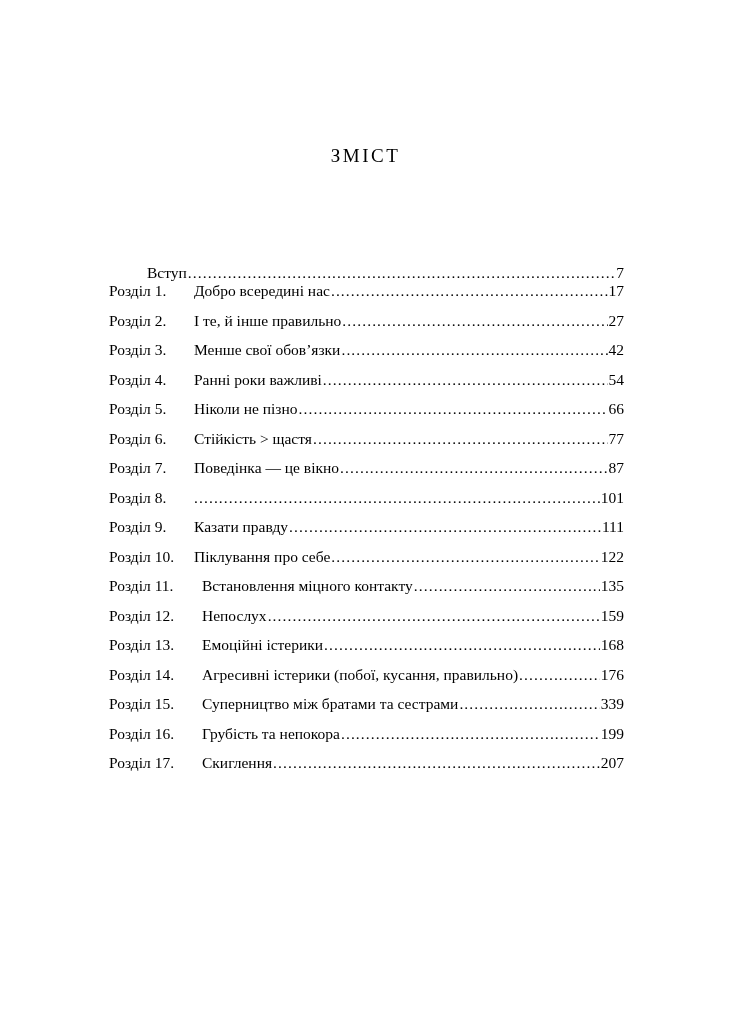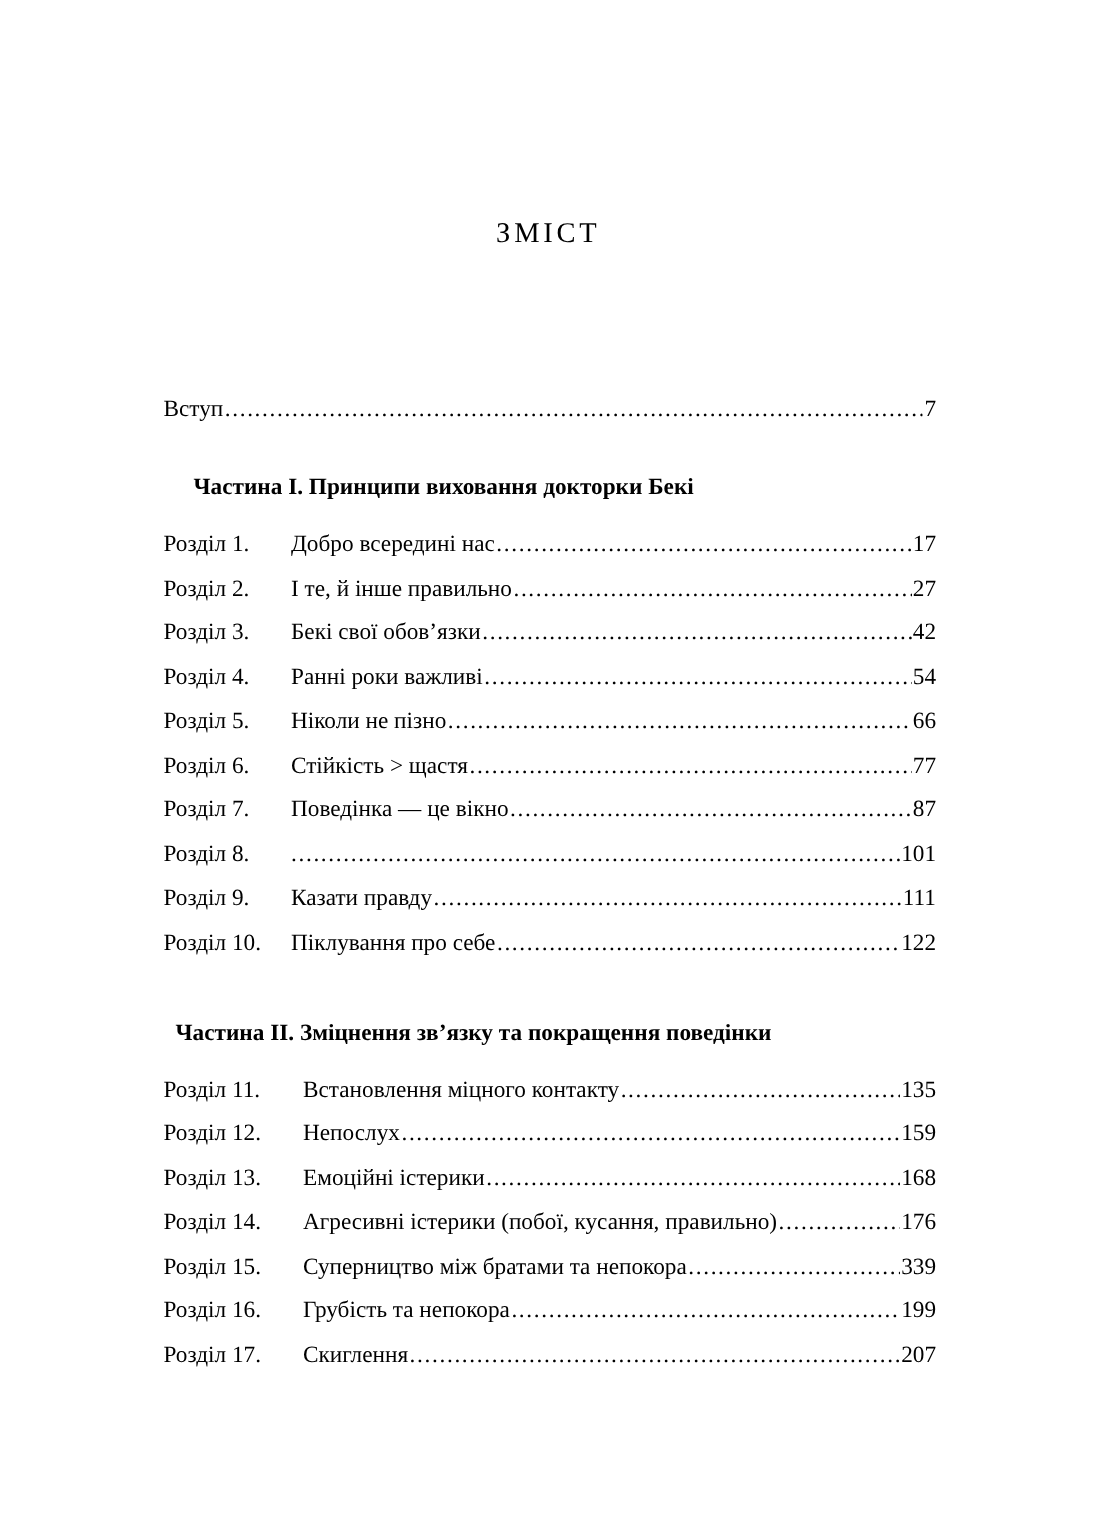--- a/index.html
+++ b/index.html
@@ -31,20 +31,21 @@
     margin: 0 auto;
     width: 515px;
     padding-left: 2px;
   }
   .intro-row {
     margin-top: 97px;
     font-size: 15.5px;
     display: flex;
     align-items: baseline;
     white-space: nowrap;
+    margin-left: 38px;
   }
   .intro-label {
     flex: 0 0 auto;
   }
   .part-heading {
     font-weight: bold;
     font-size: 15.5px;
     margin-top: 34px;
     margin-bottom: 20px;
     padding-left: 20px;
@@ -93,41 +94,40 @@
   <div class="toc-title">ЗМІСТ</div>
 
   <div class="content">
 
     <div class="intro-row">
       <span class="intro-label">Вступ</span>
       <span class="dots">.............................................................................................................</span>
       <span class="pg">7</span>
     </div>
 
-    <div class="part-heading">Частина I. Принципи виховання докторки Бекі</div>
 
     <div class="sect1">
 
       <div class="entry">
         <span class="num">Розділ 1.</span>
         <span class="title">Добро всередині нас</span>
         <span class="dots">...............................................................................................</span>
         <span class="pg">17</span>
       </div>
 
       <div class="entry">
         <span class="num">Розділ 2.</span>
         <span class="title">І те, й інше правильно</span>
         <span class="dots">...............................................................................................</span>
         <span class="pg">27</span>
       </div>
 
       <div class="entry">
         <span class="num">Розділ 3.</span>
-        <span class="title">Бекі свої обов’язки</span>
+        <span class="title">Менше свої обов’язки</span>
         <span class="dots">...............................................................................................</span>
         <span class="pg">42</span>
       </div>
 
       <div class="entry">
         <span class="num">Розділ 4.</span>
         <span class="title">Ранні роки важливі</span>
         <span class="dots">...............................................................................................</span>
         <span class="pg">54</span>
       </div>
@@ -168,21 +168,20 @@
 
       <div class="entry">
         <span class="num">Розділ 10.</span>
         <span class="title">Піклування про себе</span>
         <span class="dots">...............................................................................................</span>
         <span class="pg">122</span>
       </div>
 
     </div>
 
-    <div class="part-heading second">Частина II. Зміцнення зв’язку та покращення поведінки</div>
 
     <div class="sect2">
 
       <div class="entry">
         <span class="num">Розділ 11.</span>
         <span class="title">Встановлення міцного контакту</span>
         <span class="dots">...............................................................................................</span>
         <span class="pg">135</span>
       </div>
 
@@ -202,21 +201,21 @@
 
       <div class="entry">
         <span class="num">Розділ 14.</span>
         <span class="title">Агресивні істерики (побої, кусання, правильно)</span>
         <span class="dots">...............................................................................................</span>
         <span class="pg">176</span>
       </div>
 
       <div class="entry">
         <span class="num">Розділ 15.</span>
-        <span class="title">Суперництво між братами та непокора</span>
+        <span class="title">Суперництво між братами та сестрами</span>
         <span class="dots">...............................................................................................</span>
         <span class="pg">339</span>
       </div>
 
       <div class="entry">
         <span class="num">Розділ 16.</span>
         <span class="title">Грубість та непокора</span>
         <span class="dots">...............................................................................................</span>
         <span class="pg">199</span>
       </div>

